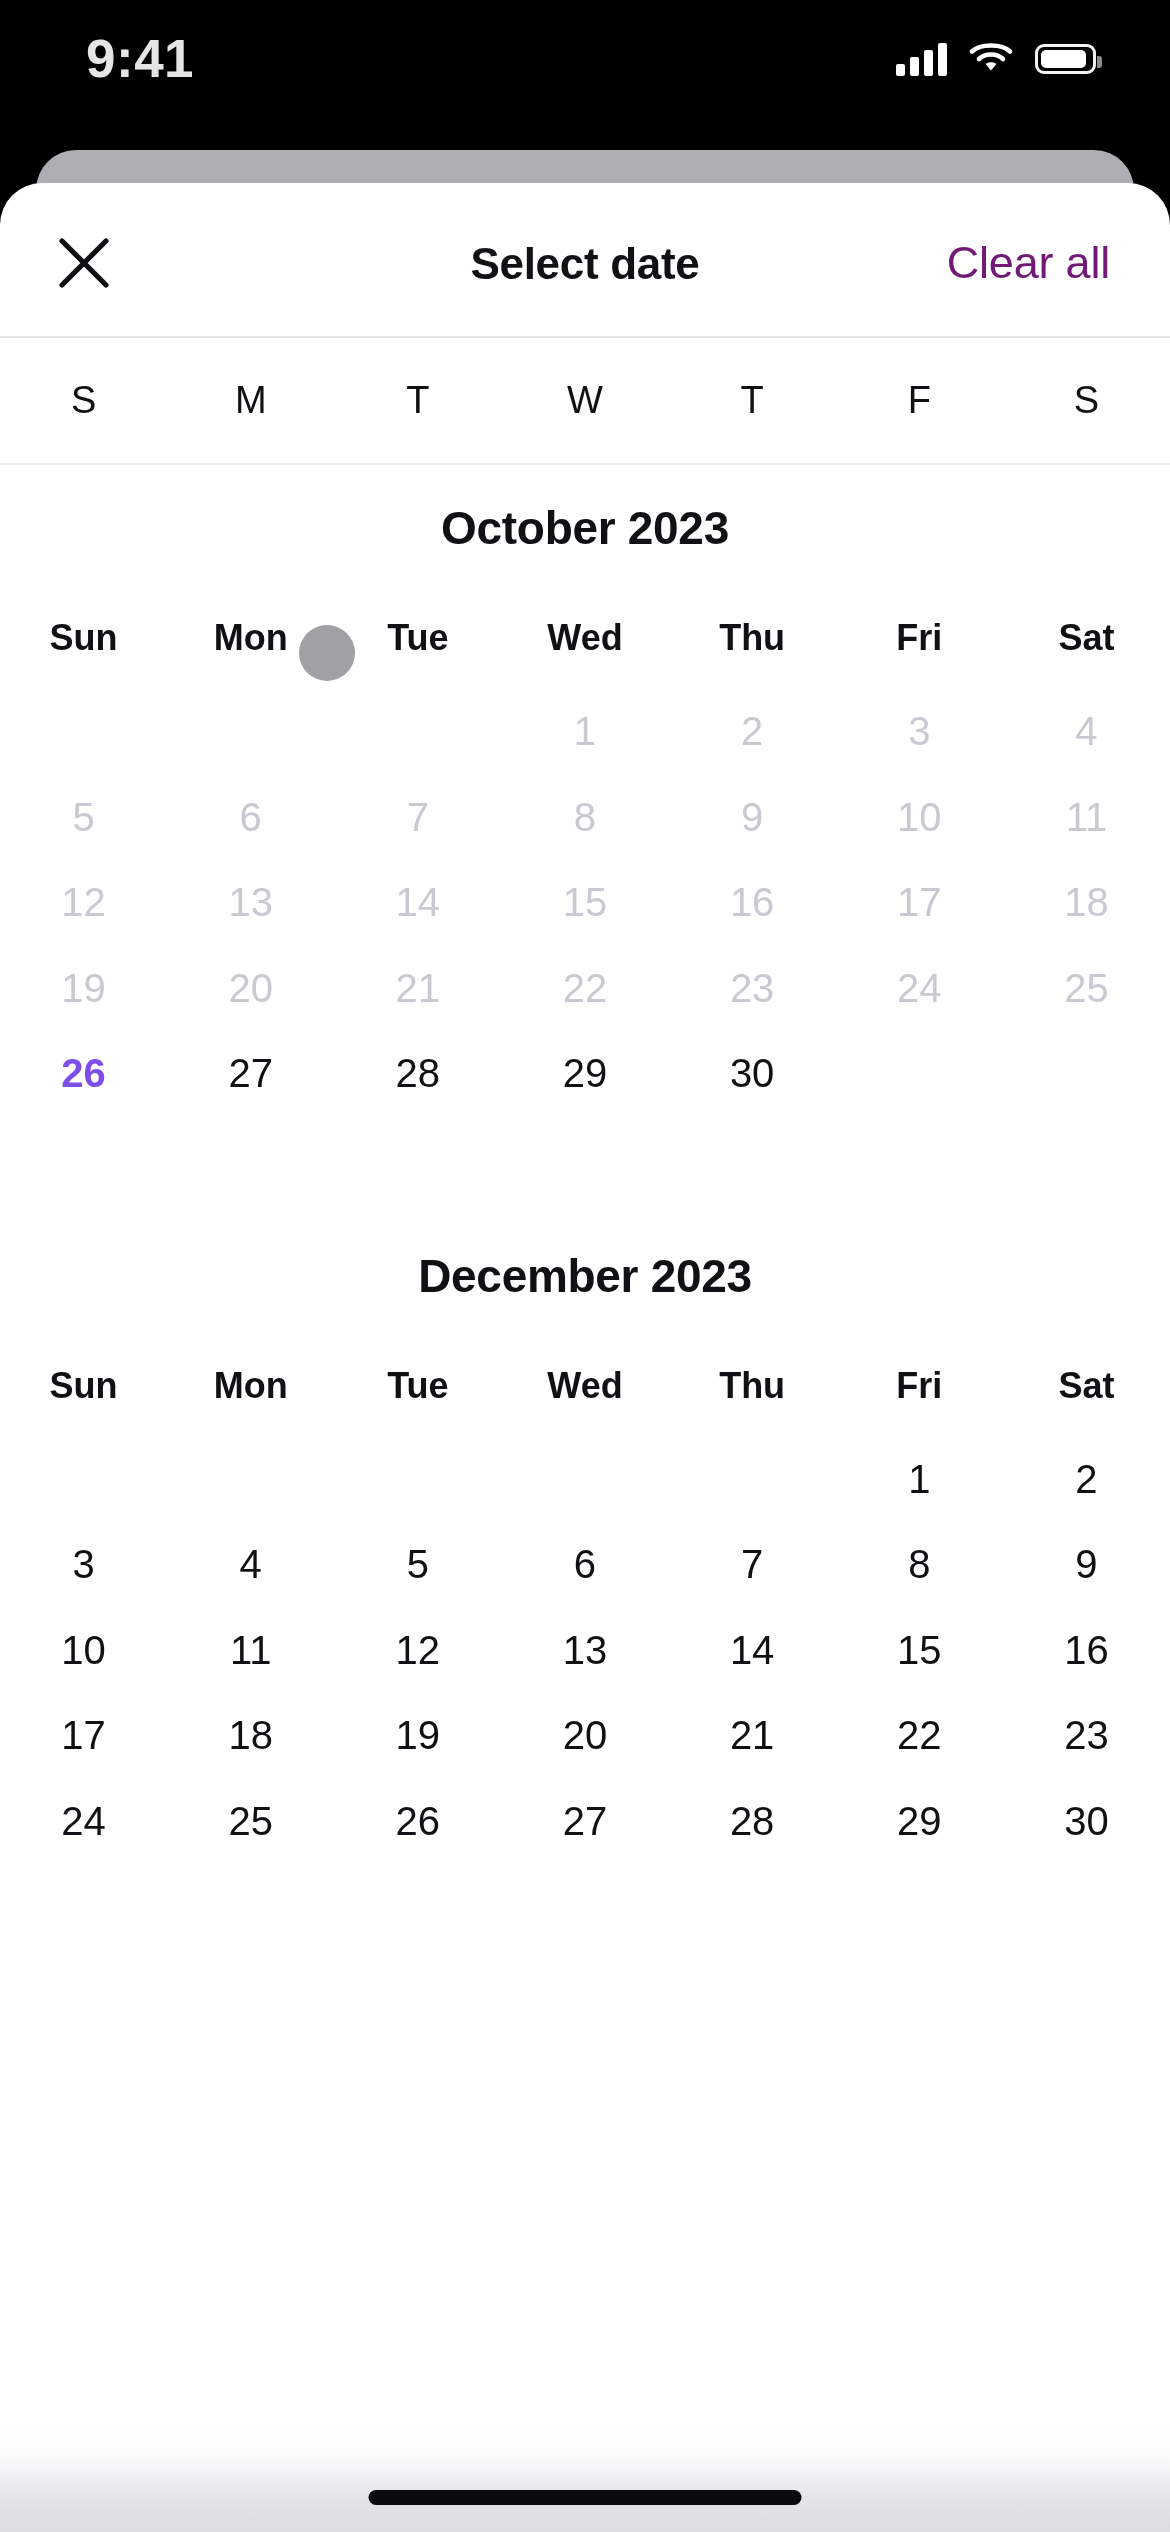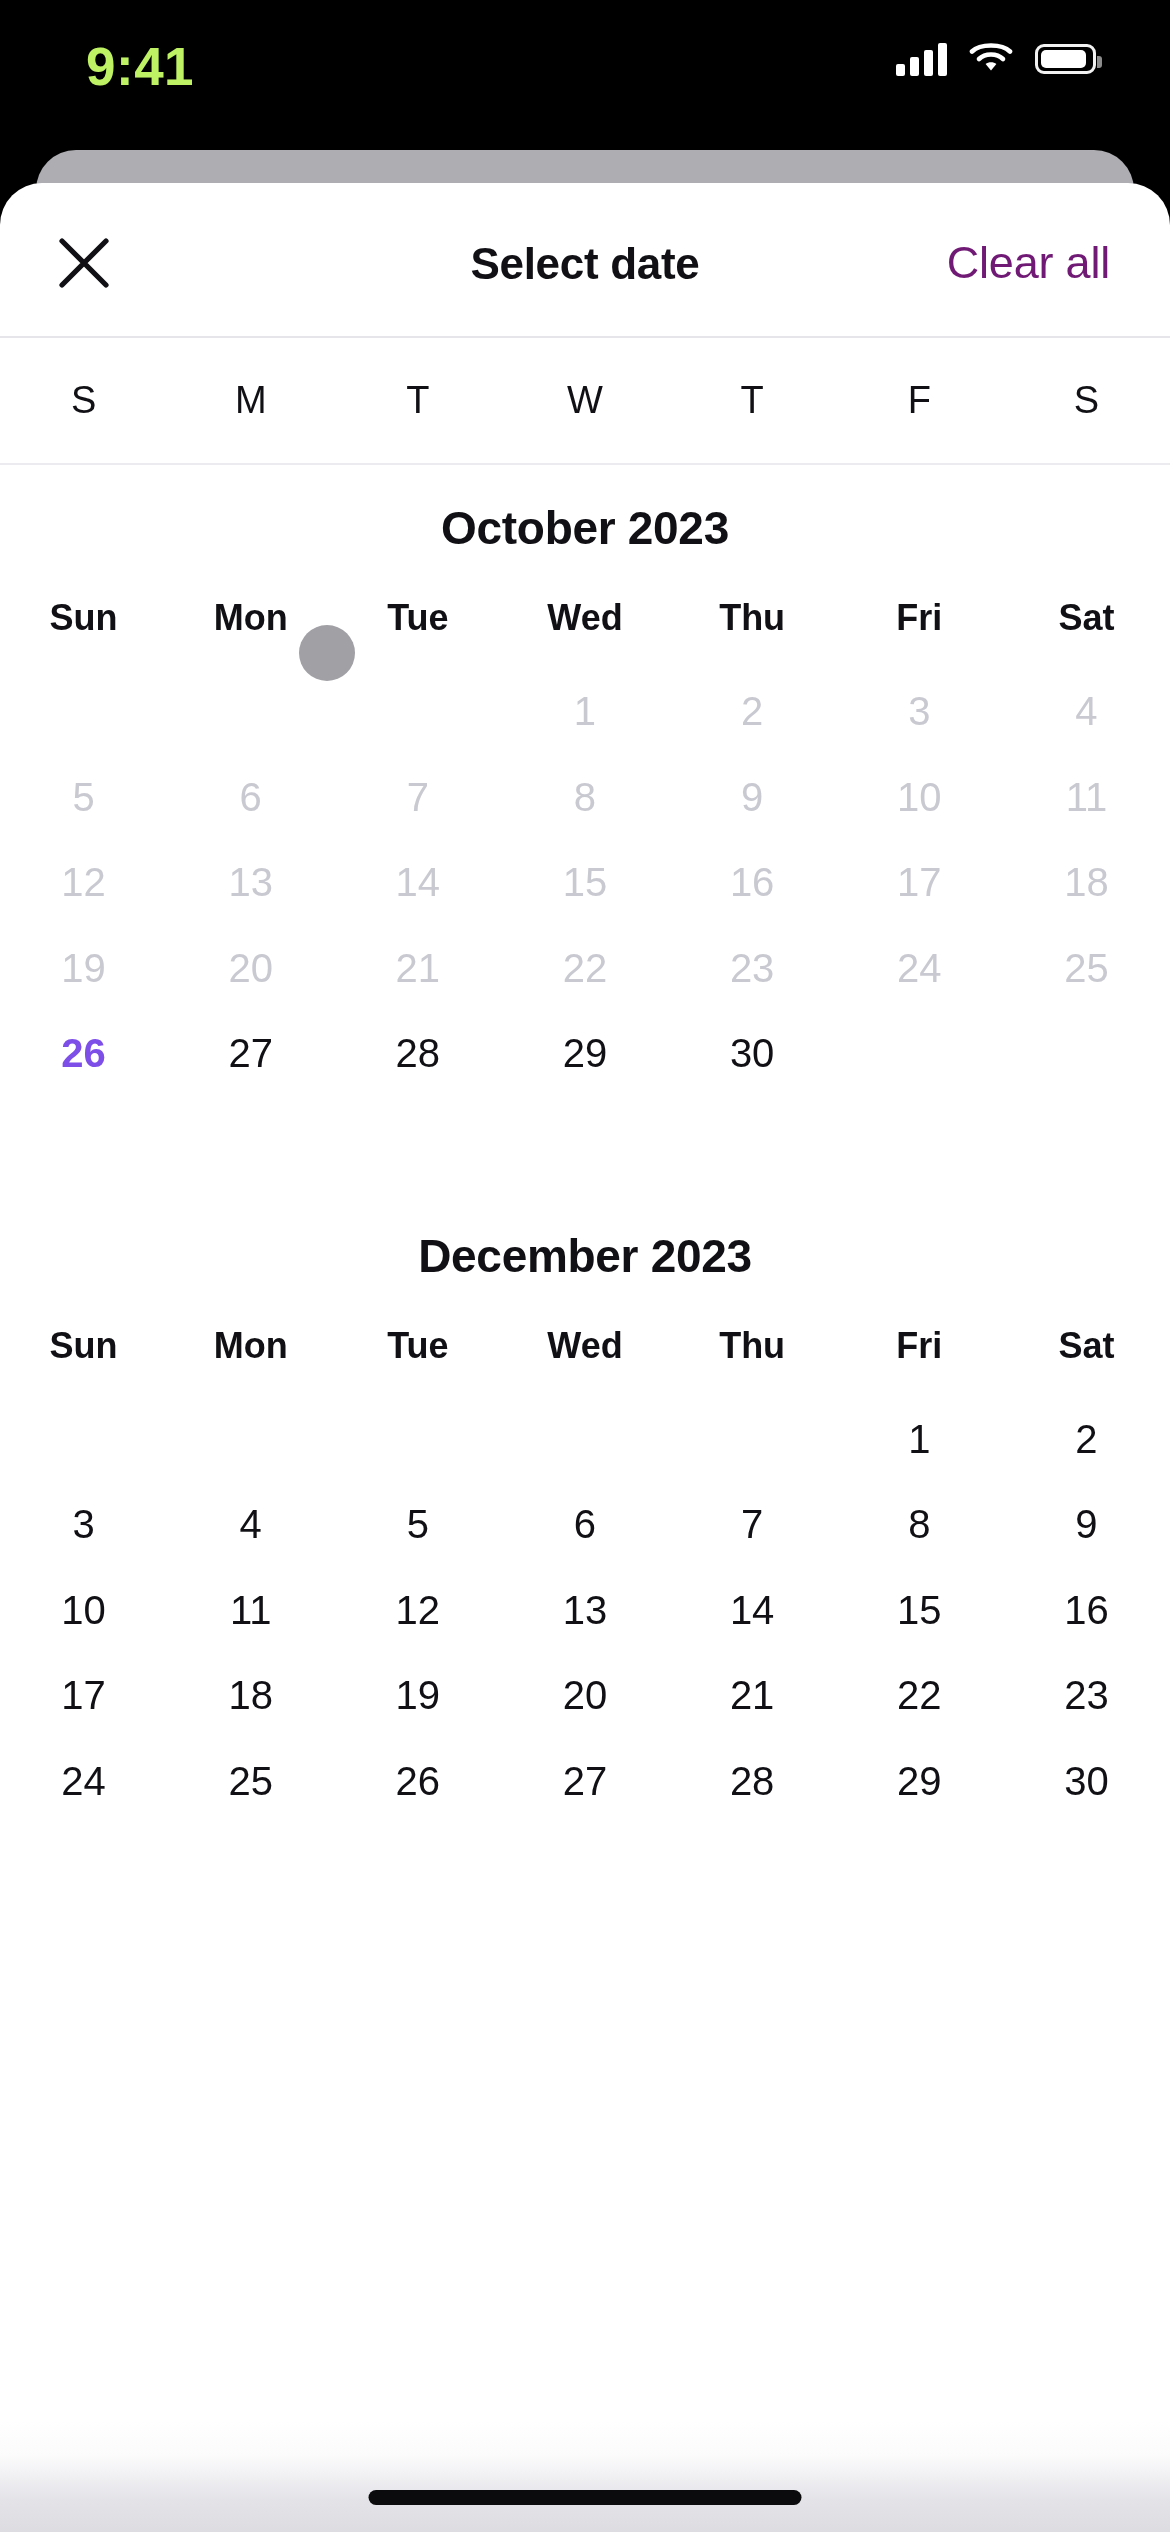--- a/index.html
+++ b/index.html
@@ -20,24 +20,23 @@
 
   
   #statusbar {
     position:absolute; left:0; top:0; width:1170px; height:142px;
     background:#000;
     z-index:40;
   }
   #status-time {
     position:absolute; left:86px; top:30px;
     width:200px;
-    font-size:53px; font-weight:bold; color:#bef264;
+    font-size:53px; font-weight:bold; color:#e5e5e5;
     letter-spacing:0.5px;
     line-height:58px;
-    margin-top:8px;
   }
   #status-icons {
     position:absolute; right:74px; top:36px;
     display:flex; align-items:center; gap:22px; height:46px;
   }
   .sig-bars { display:flex; align-items:flex-end; gap:5px; height:34px; }
   .sig-bars i { display:block; width:9px; background:#fff; border-radius:2px; }
   .sig-bars i:nth-child(1){ height:12px; }
   .sig-bars i:nth-child(2){ height:19px; }
   .sig-bars i:nth-child(3){ height:26px; }
@@ -130,21 +129,21 @@
 
   .month { width:1170px; }
   .month-title {
     text-align:center;
     font-size:46px; font-weight:bold; color:#111014;
     letter-spacing:-0.3px;
     padding-top:36px; padding-bottom:0;
   }
   .dow-row {
     display:grid; grid-template-columns:repeat(7,1fr);
-    margin-top:42px;
+    margin-top:62px;
   }
   .dow {
     text-align:center; font-size:36px; font-weight:bold; color:#111014;
   }
   .week-row {
     display:grid; grid-template-columns:repeat(7,1fr);
     height:85.5px; align-items:center;
   }
   .day {
     text-align:center; font-size:40px; color:#111014; font-weight:400;

